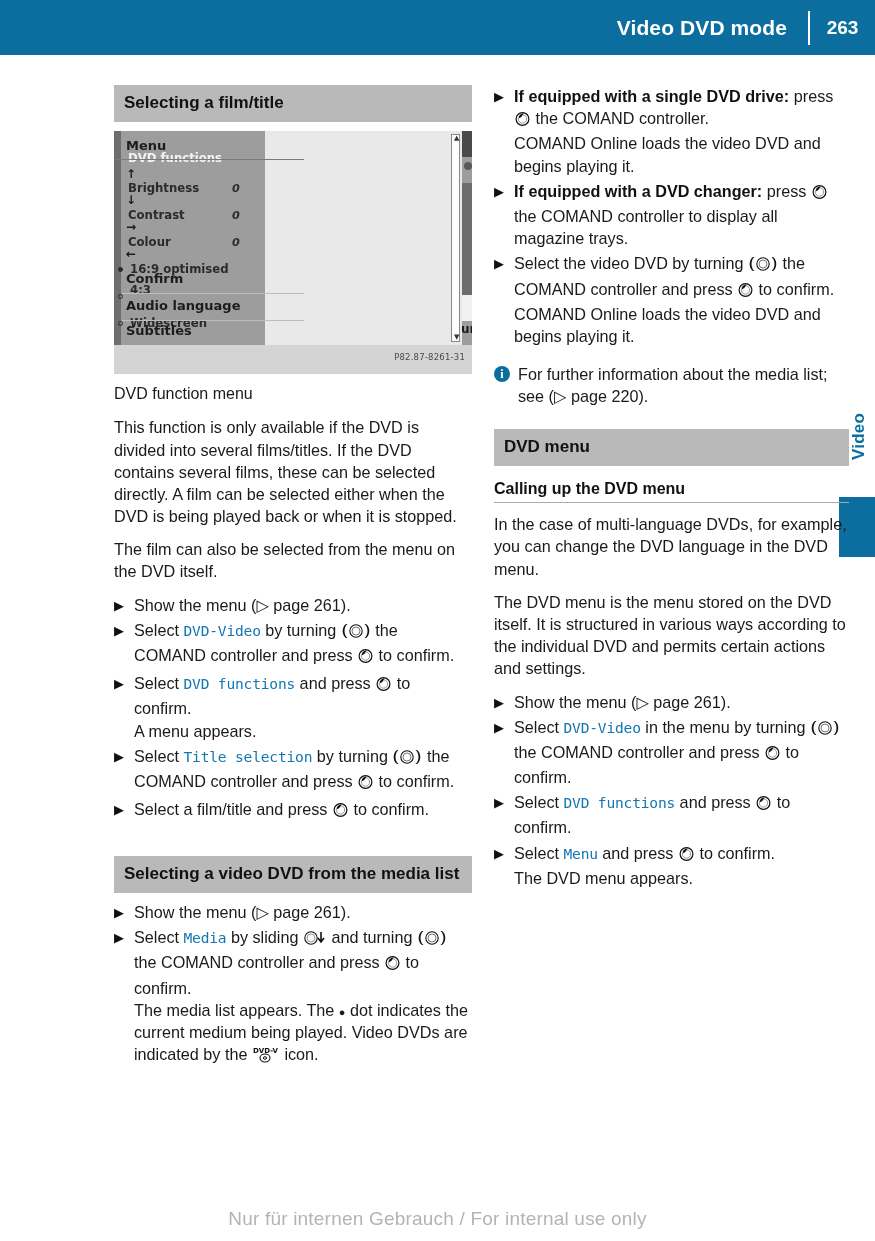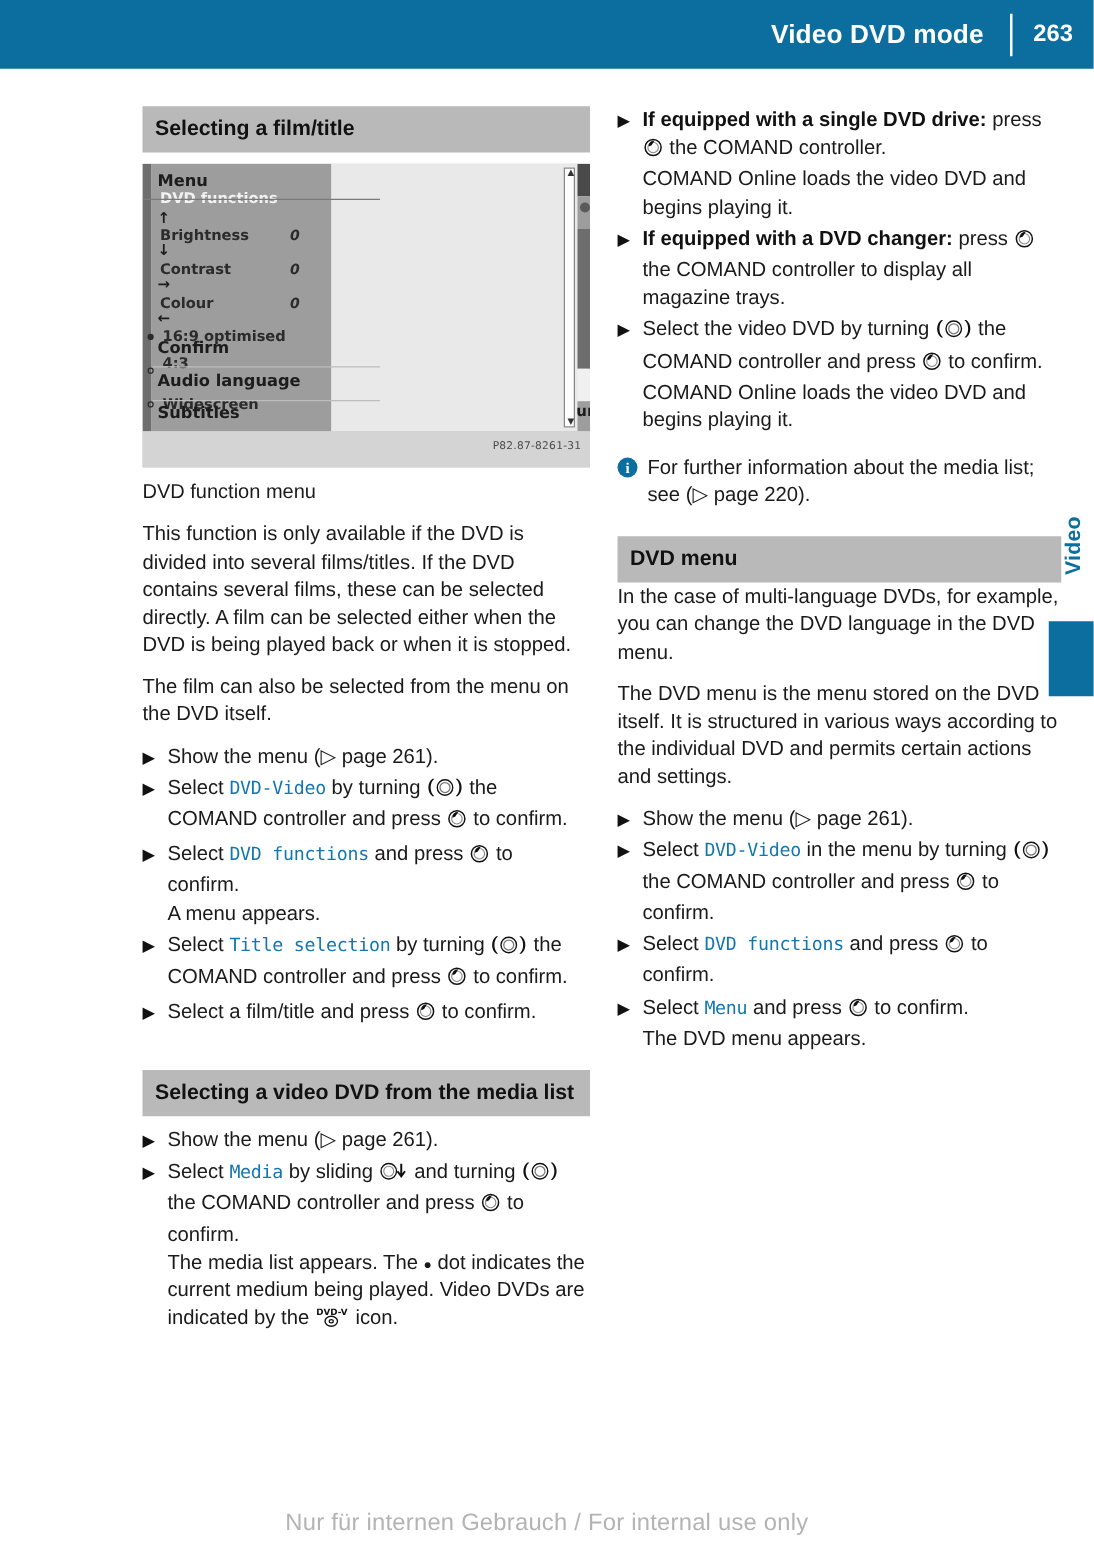--- a/index.html
+++ b/index.html
@@ -386,20 +386,21 @@
     <div class="note">
       <span class="note-icon">i</span>
       <div id="note-paragraphs">
           <p class="">For further information about the media list; see (▷ page 220).</p>
         </div>
     </div>
 
     <div style="height:8px"></div>
     <div class="band-heading">DVD menu</div>
 
+    <div class="sub-heading">Calling up the DVD menu</div>
 
     <div id="right-paragraphs">
         <p class="body-text">In the case of multi-language DVDs, for example, you can change the DVD language in the DVD menu.</p>
         <p class="body-text">The DVD menu is the menu stored on the DVD itself. It is structured in various ways according to the individual DVD and permits certain actions and settings.</p>
       </div>
     <ul class="steps" id="right-steps-bottom">
         <li><span class="arrow">▶</span>Show the menu (<span>▷ page 261</span>).</li>
         <li><span class="arrow">▶</span>Select <span class="code">DVD-Video</span> in the menu by turning <span class="g"><svg width="30" height="16" viewBox="0 0 30 16">
               <path d="M6.5 1 C2.5 4,2.5 12,6.5 15 L5 15 C0.6 12,0.6 4,5 1 Z" fill="#111"></path>
               <path d="M23.5 1 C27.5 4,27.5 12,23.5 15 L25 15 C29.4 12,29.4 4,25 1 Z" fill="#111"></path>

